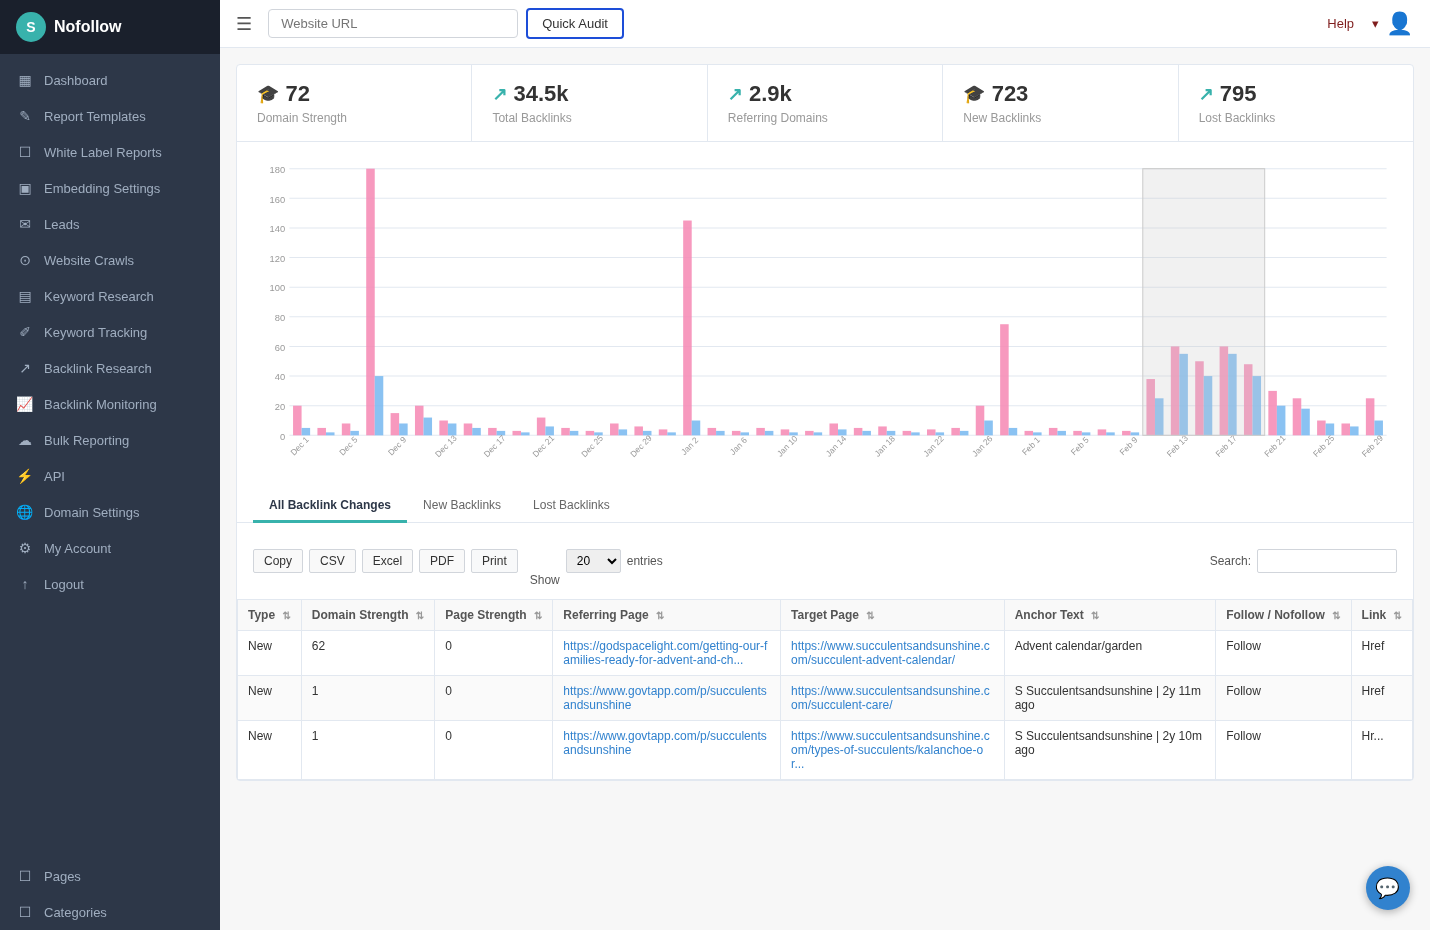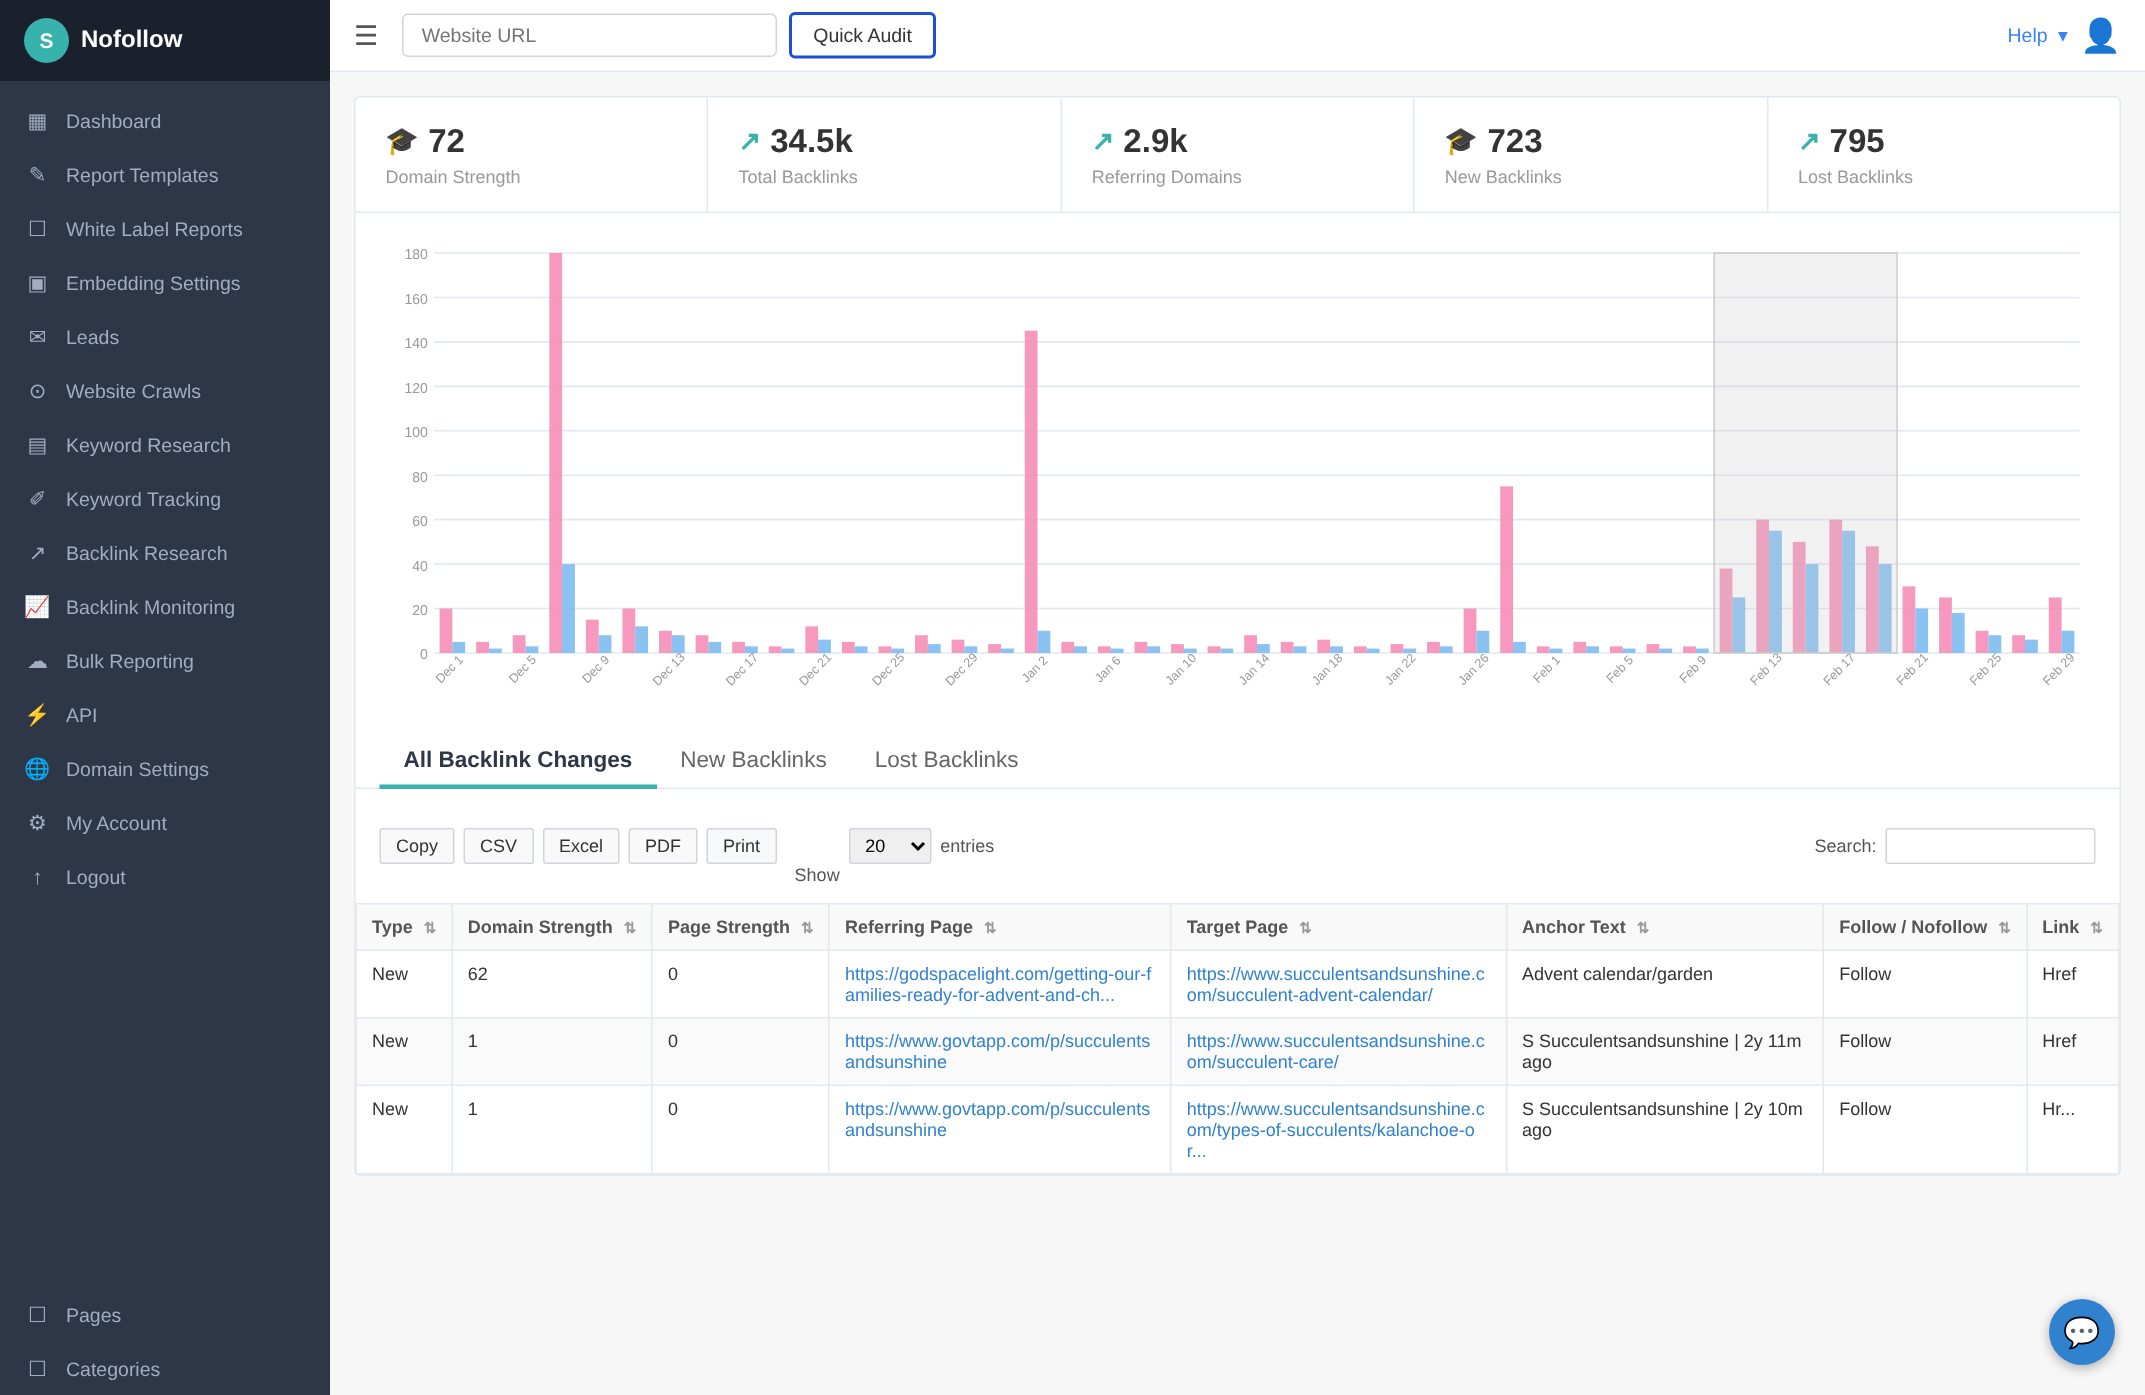--- a/index.html
+++ b/index.html
@@ -75,23 +75,23 @@
       padding: 6px 14px;
       font-size: 13px;
       cursor: pointer;
       color: #333;
     }
     #topbar .spacer { flex: 1; }
     #topbar .help-btn {
       background: none;
       border: none;
       font-size: 13px;
-      color: #3b82f6;
+      color: #7f1d1d;
       cursor: pointer;
-      display: flex; align-items: flex-end; gap: 7px;
+      display: flex; align-items: flex-end; gap: 18px;
     }
     #topbar .user-icon { font-size: 22px; color: #3182ce; cursor: pointer; }
 
     
     #content {
       flex: 1;
       overflow-y: auto;
       background: #f7f7f7;
       padding: 16px;
     }
@@ -140,21 +140,21 @@
     
     .tabs-row {
       padding: 12px 16px 0;
       display: flex;
       gap: 0;
       border-bottom: 1px solid #e2e8f0;
     }
     .tab {
       padding: 8px 16px;
       cursor: pointer;
-      font-size: 15px;
+      font-size: 12px;
       color: #666;
       border-bottom: 3px solid transparent;
       margin-bottom: -1px;
     }
     .tab.active {
       color: #2d3748;
       border-bottom: 3px solid #38b2ac;
       font-weight: 600;
     }
 

